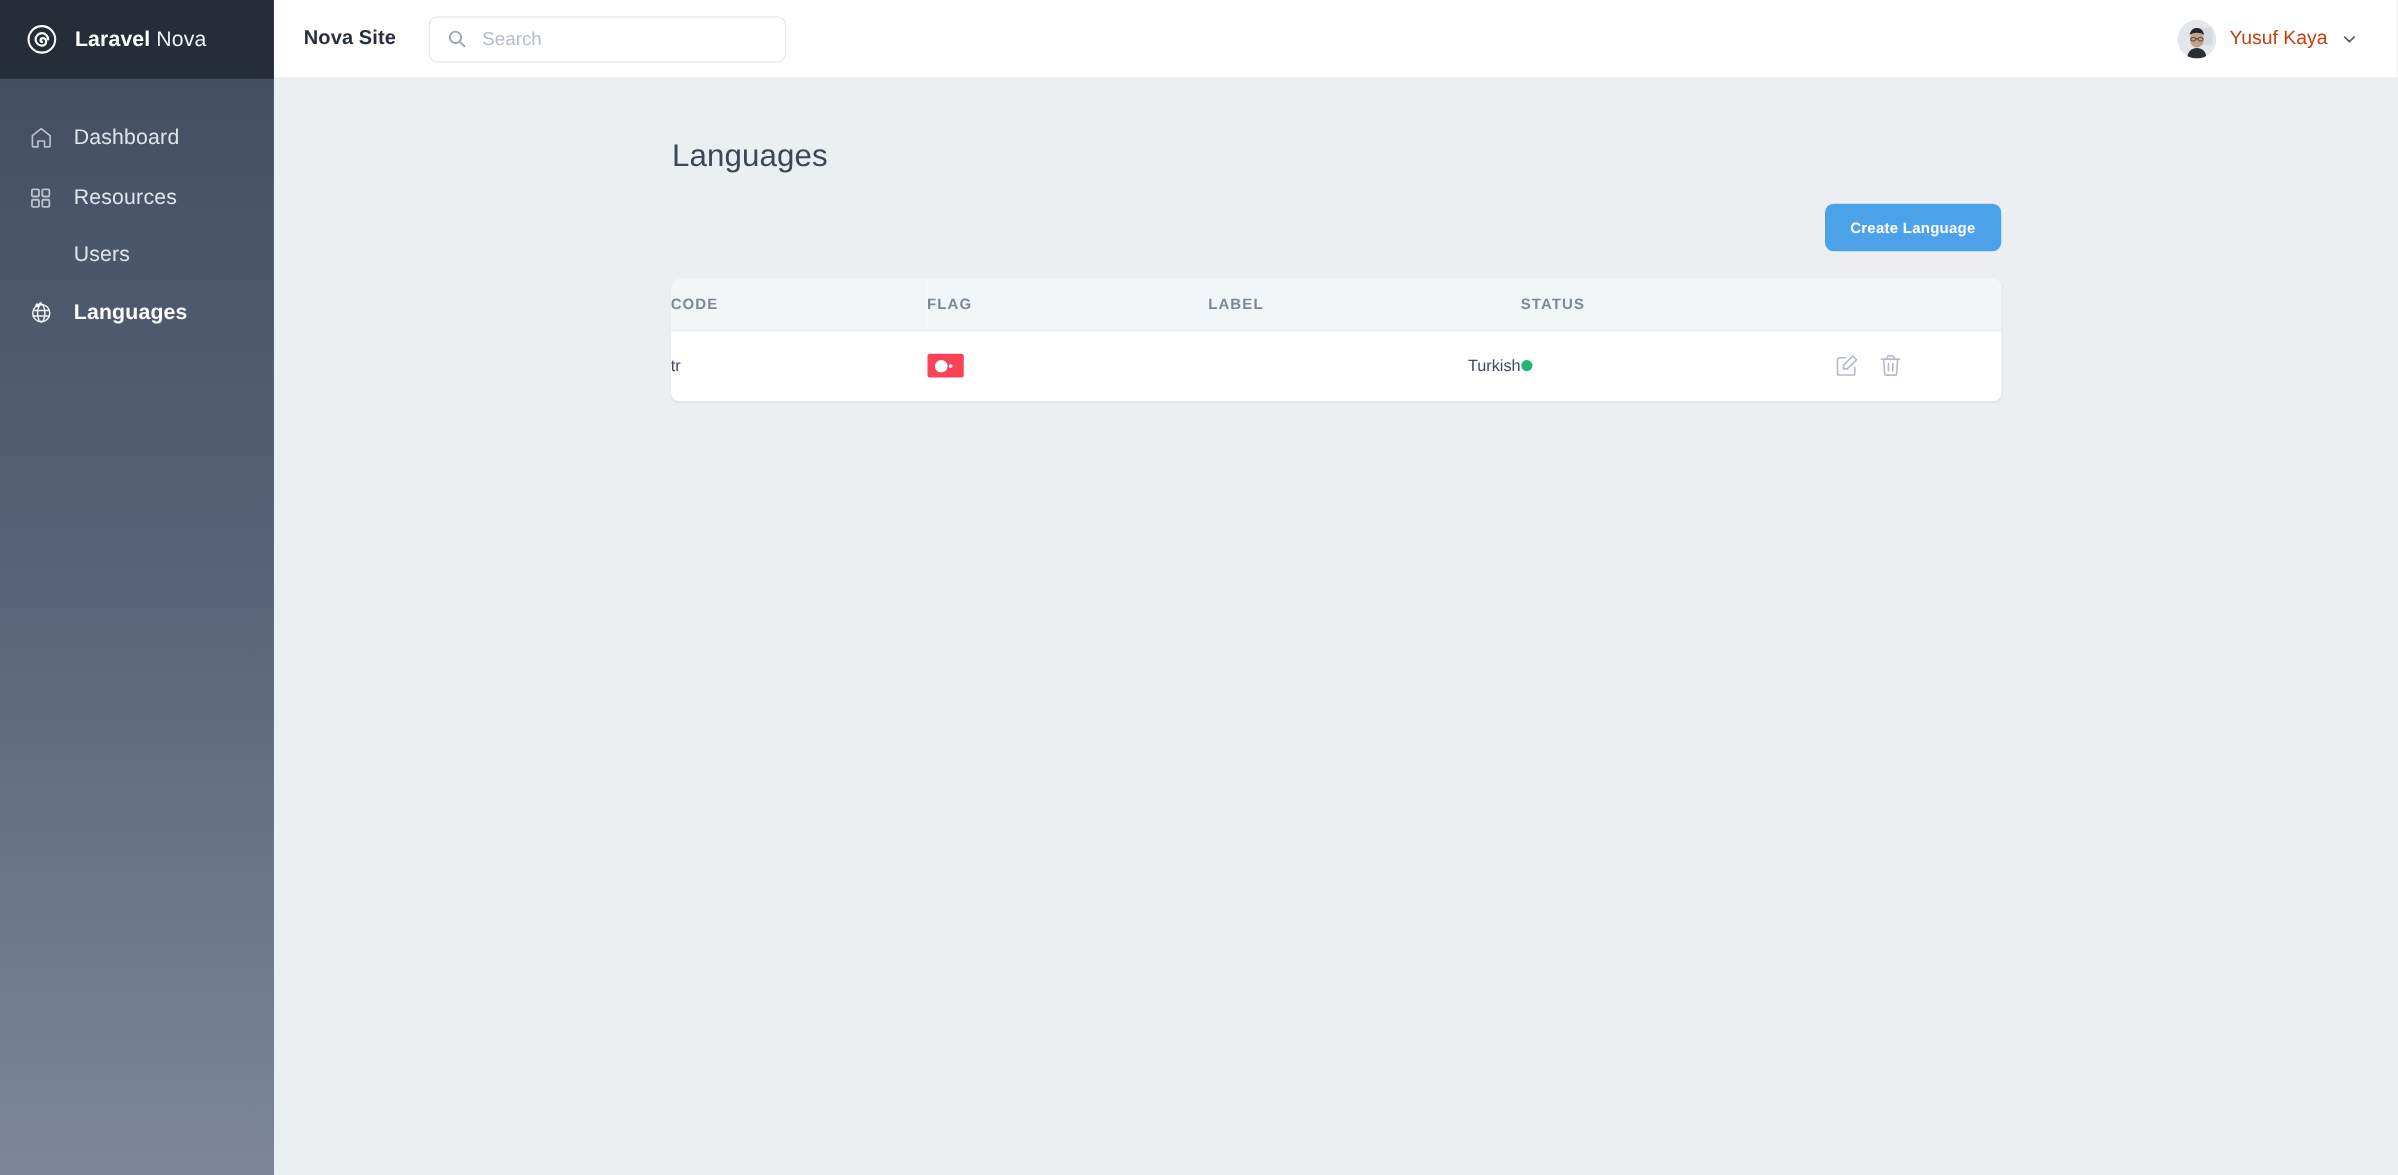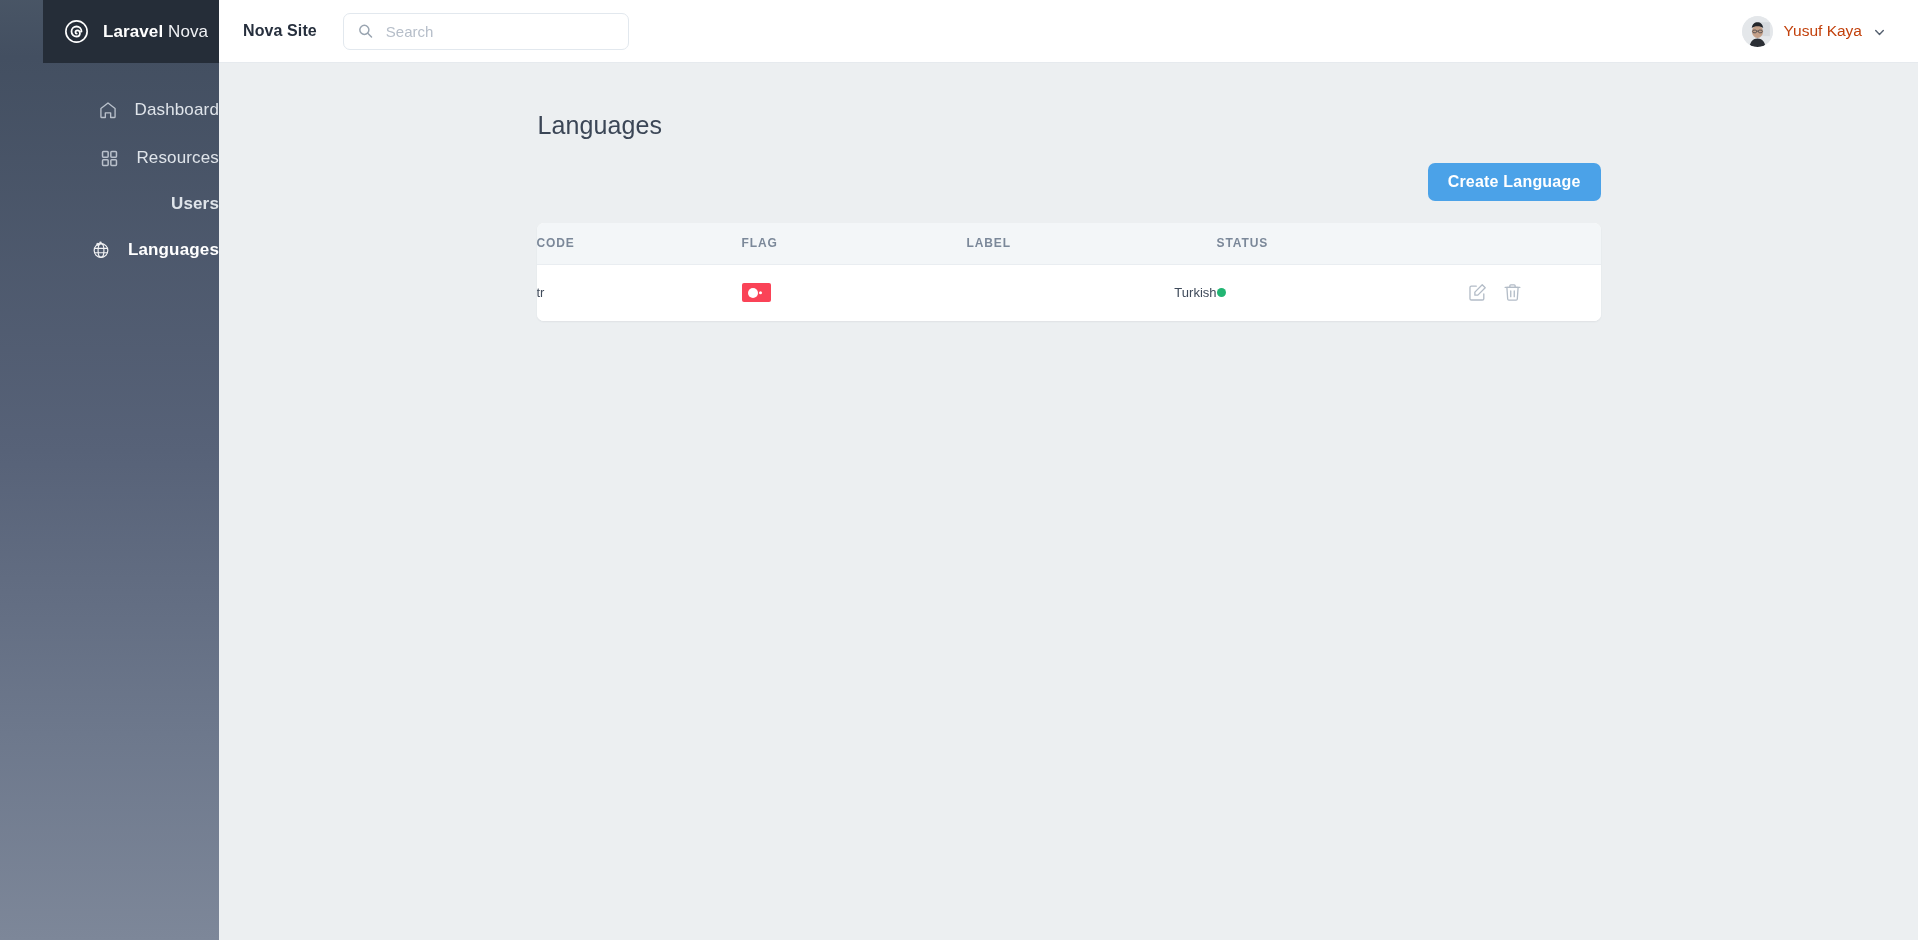--- a/index.html
+++ b/index.html
@@ -20,21 +20,20 @@
 
   
   .sidebar {
     width: 219px;
     flex: 0 0 219px;
     background: linear-gradient(180deg, #414e60 0%, #46536450 0%, #434f61 6%, #576278 48%, #6d788c 78%, #7d8799 100%);
     background-color: #4a5666;
     display: flex;
     flex-direction: column;
     position: relative;
-    padding-left: 43px;
   }
   .sidebar-logo {
     height: 63px;
     flex: 0 0 63px;
     background: #252d38;
     display: flex;
     align-items: center;
     padding-left: 21px;
     gap: 14px;
   }
@@ -60,40 +59,39 @@
     flex-direction: column;
   }
   .nav-item {
     display: flex;
     align-items: center;
     gap: 16px;
     padding: 0 0 0 22px;
     height: 48px;
     cursor: pointer;
     text-decoration: none;
-    justify-content: flex-end;
   }
   .nav-icon {
     width: 21px;
     height: 21px;
     flex: 0 0 21px;
     display: flex;
     align-items: center;
     justify-content: center;
     color: #c3cad4;
     opacity: .92;
   }
   .nav-icon svg { display: block; }
   .nav-label {
     font-size: 17px;
     color: #dfe4ea;
     letter-spacing: .15px;
     white-space: nowrap;
   }
-  .nav-item.sub { padding-left: 22px; height: 44px; font-weight: bold; }
+  .nav-item.sub { padding-left: 22px; height: 44px; }
   .nav-item.sub .nav-label { margin-left: 37px; }
   .nav-item.active .nav-label { color: #ffffff; font-weight: 700; }
   .nav-item.active .nav-icon { color: #ffffff; }
 
   
   .main {
     flex: 1 1 auto;
     display: flex;
     flex-direction: column;
     min-width: 0;
@@ -200,21 +198,21 @@
     justify-content: flex-end;
     margin-bottom: 22px;
   }
   .btn-primary {
     background: #4ba2e8;
     color: #ffffff;
     border: 0;
     border-radius: 7px;
     height: 38px;
     padding: 0 20px;
-    font-size: 16px;
+    font-size: 12px;
     font-weight: 700;
     font-family: "Liberation Sans", sans-serif;
     letter-spacing: .2px;
     cursor: pointer;
     white-space: nowrap;
   }
 
   .card {
     background: #ffffff;
     border-radius: 7px;

